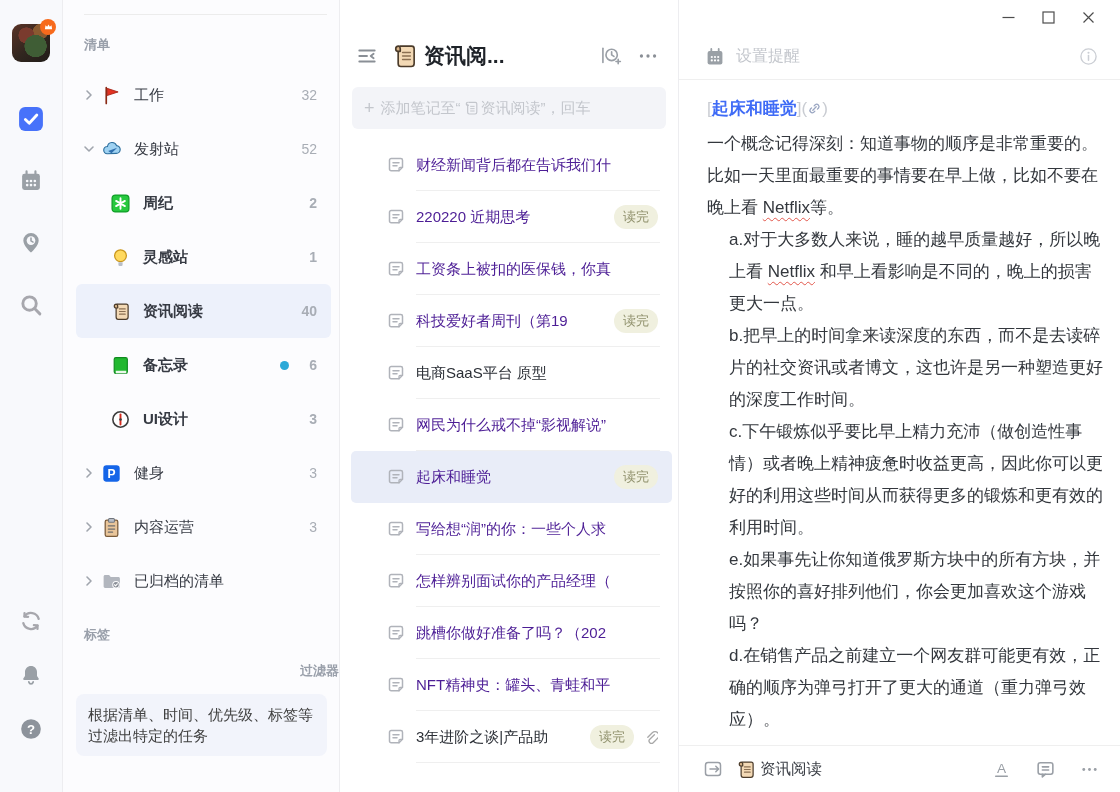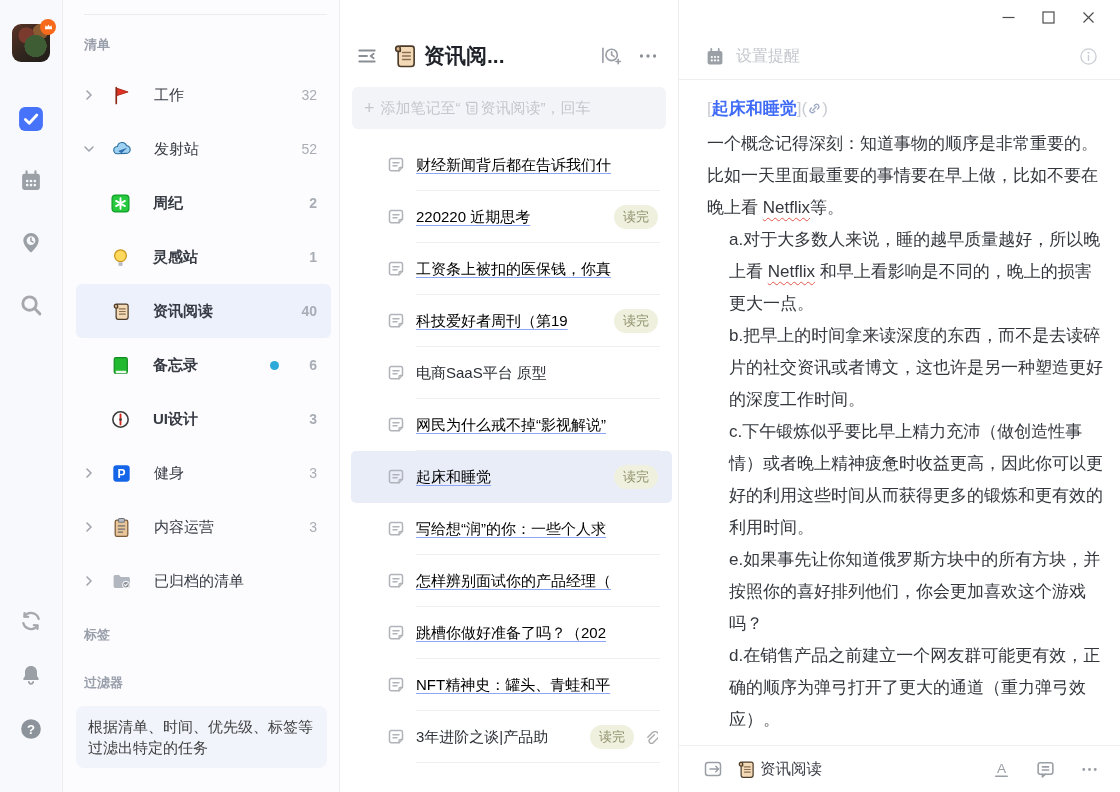--- a/index.html
+++ b/index.html
@@ -25,32 +25,32 @@
   .rail .ric.small svg { width:24px; height:24px; }
   .rail .ric.b { margin-bottom:24px; }
   .ic { display:inline-flex; align-items:center; justify-content:center; }
   .ic svg { width:100%; height:100%; }
 
   
   .sidebar { width:277px; background:#fcfcfe; border-right:1px solid #ededf0; position:relative; padding-top:36px; }
   .sidebar::before { content:''; position:absolute; top:14px; left:21px; right:12px; height:1px; background:#ececec; }
   .sec-label { margin:0 0 14px 21px; font-size:13px; font-weight:bold; color:#9aa0ab; }
   .srow { height:54px; margin:0 8px 0 13px; border-radius:6px; display:flex; align-items:center;
-    padding:0 14px 0 2px; cursor:pointer;gap:10px; }
+    padding:0 14px 0 2px; cursor:pointer; }
   .srow.selected { background:#edf1fb; }
   .srow .chev { width:22px; height:16px; display:flex; align-items:center; justify-content:center; }
   .srow .chev svg { width:12px; height:12px; }
   .srow.lv1 { padding-left:33px;font-weight:bold; }
   .srow .ibox { width:22px; height:22px; margin:0 12px 0 0; display:flex; align-items:center; justify-content:center; }
   .srow .ibox svg { width:21px; height:21px; }
   .srow .slabel { flex:1; font-size:15px; color:#363a43; }
   .srow .dot { width:9px; height:9px; border-radius:50%; background:#2ba9d8; margin-right:20px; }
   .srow .scount { font-size:14px; color:#a8adb5; }
   .side-gap1 { margin-top:18px; }
-  .side-gap2 { margin-top:30px; }
+  .side-gap2 { margin-top:18px;text-align:right; }
   .filter-box { margin:14px 12px 0 13px; background:#f2f4fb; border-radius:8px; padding:10px 12px;
     font-size:15px; line-height:21px; color:#404040; cursor:text; }
 
   
   .listcol { width:339px; border-right:1px solid #ededf0; background:#fff; display:flex; flex-direction:column; }
   .lc-header { margin-top:38px; height:36px; display:flex; align-items:center; padding:0 18px 0 16px; }
   .lc-header .collapse { width:22px; height:22px; cursor:pointer; }
   .lc-header .t-icon { width:28px; height:28px; margin-left:12px; }
   .lc-title { flex:1; margin-left:6px; font-size:21px; font-weight:bold; color:#1f2329; white-space:nowrap; overflow:hidden; }
   .lc-header .h-ic { width:24px; height:24px; margin-left:14px; cursor:pointer; }
@@ -59,21 +59,21 @@
   .add-row .plus { font-size:18px; margin-right:6px; color:#c3c6cc; }
   .add-row .mini-scroll { width:16px; height:16px; margin:0 2px; flex:none; }
   .note-list { flex:1; margin-top:10px; overflow:hidden; }
   .nrow { height:52px; margin:0 6px 0 11px; border-radius:5px; display:flex; align-items:center;
     padding:0 14px 0 35px; position:relative; cursor:pointer; }
   .nrow::after { content:''; position:absolute; left:65px; right:12px; bottom:0; height:1px; background:#efefef; }
   .nrow.selected { background:#e9edf8; }
   .nrow.selected::after { background:transparent; }
   .nrow .ibox { width:20px; height:20px; margin-right:10px; flex:none; }
   .nrow .ntitle { flex:1; font-size:15px; color:#2b2f36; white-space:nowrap; overflow:hidden; }
-  .nrow .ntitle.link { color:#000000; text-decoration:underline; text-decoration-color:#8fa5f5; text-underline-offset:3px; }
+  .nrow .ntitle.link { color:#4c1d95; text-decoration-color:#8fa5f5; text-underline-offset:3px; }
   .badge { flex:none; margin-left:8px; padding:3px 9px; border-radius:12px; background:#f0f0df;
     color:#8f906c; font-size:13px; }
   .clip { width:16px; height:16px; margin-left:8px; flex:none; }
 
   
   .detail { flex:1; display:flex; flex-direction:column; background:#fff; }
   .win-controls { height:34px; display:flex; justify-content:flex-end; align-items:center; padding-right:12px; }
   .wbtn { width:40px; height:30px; display:flex; align-items:center; justify-content:center; cursor:pointer; }
   .wbtn svg { width:15px; height:15px; }
   .reminder-row { height:46px; display:flex; align-items:center; padding:0 22px 0 26px; border-bottom:1px solid #efefef; }

